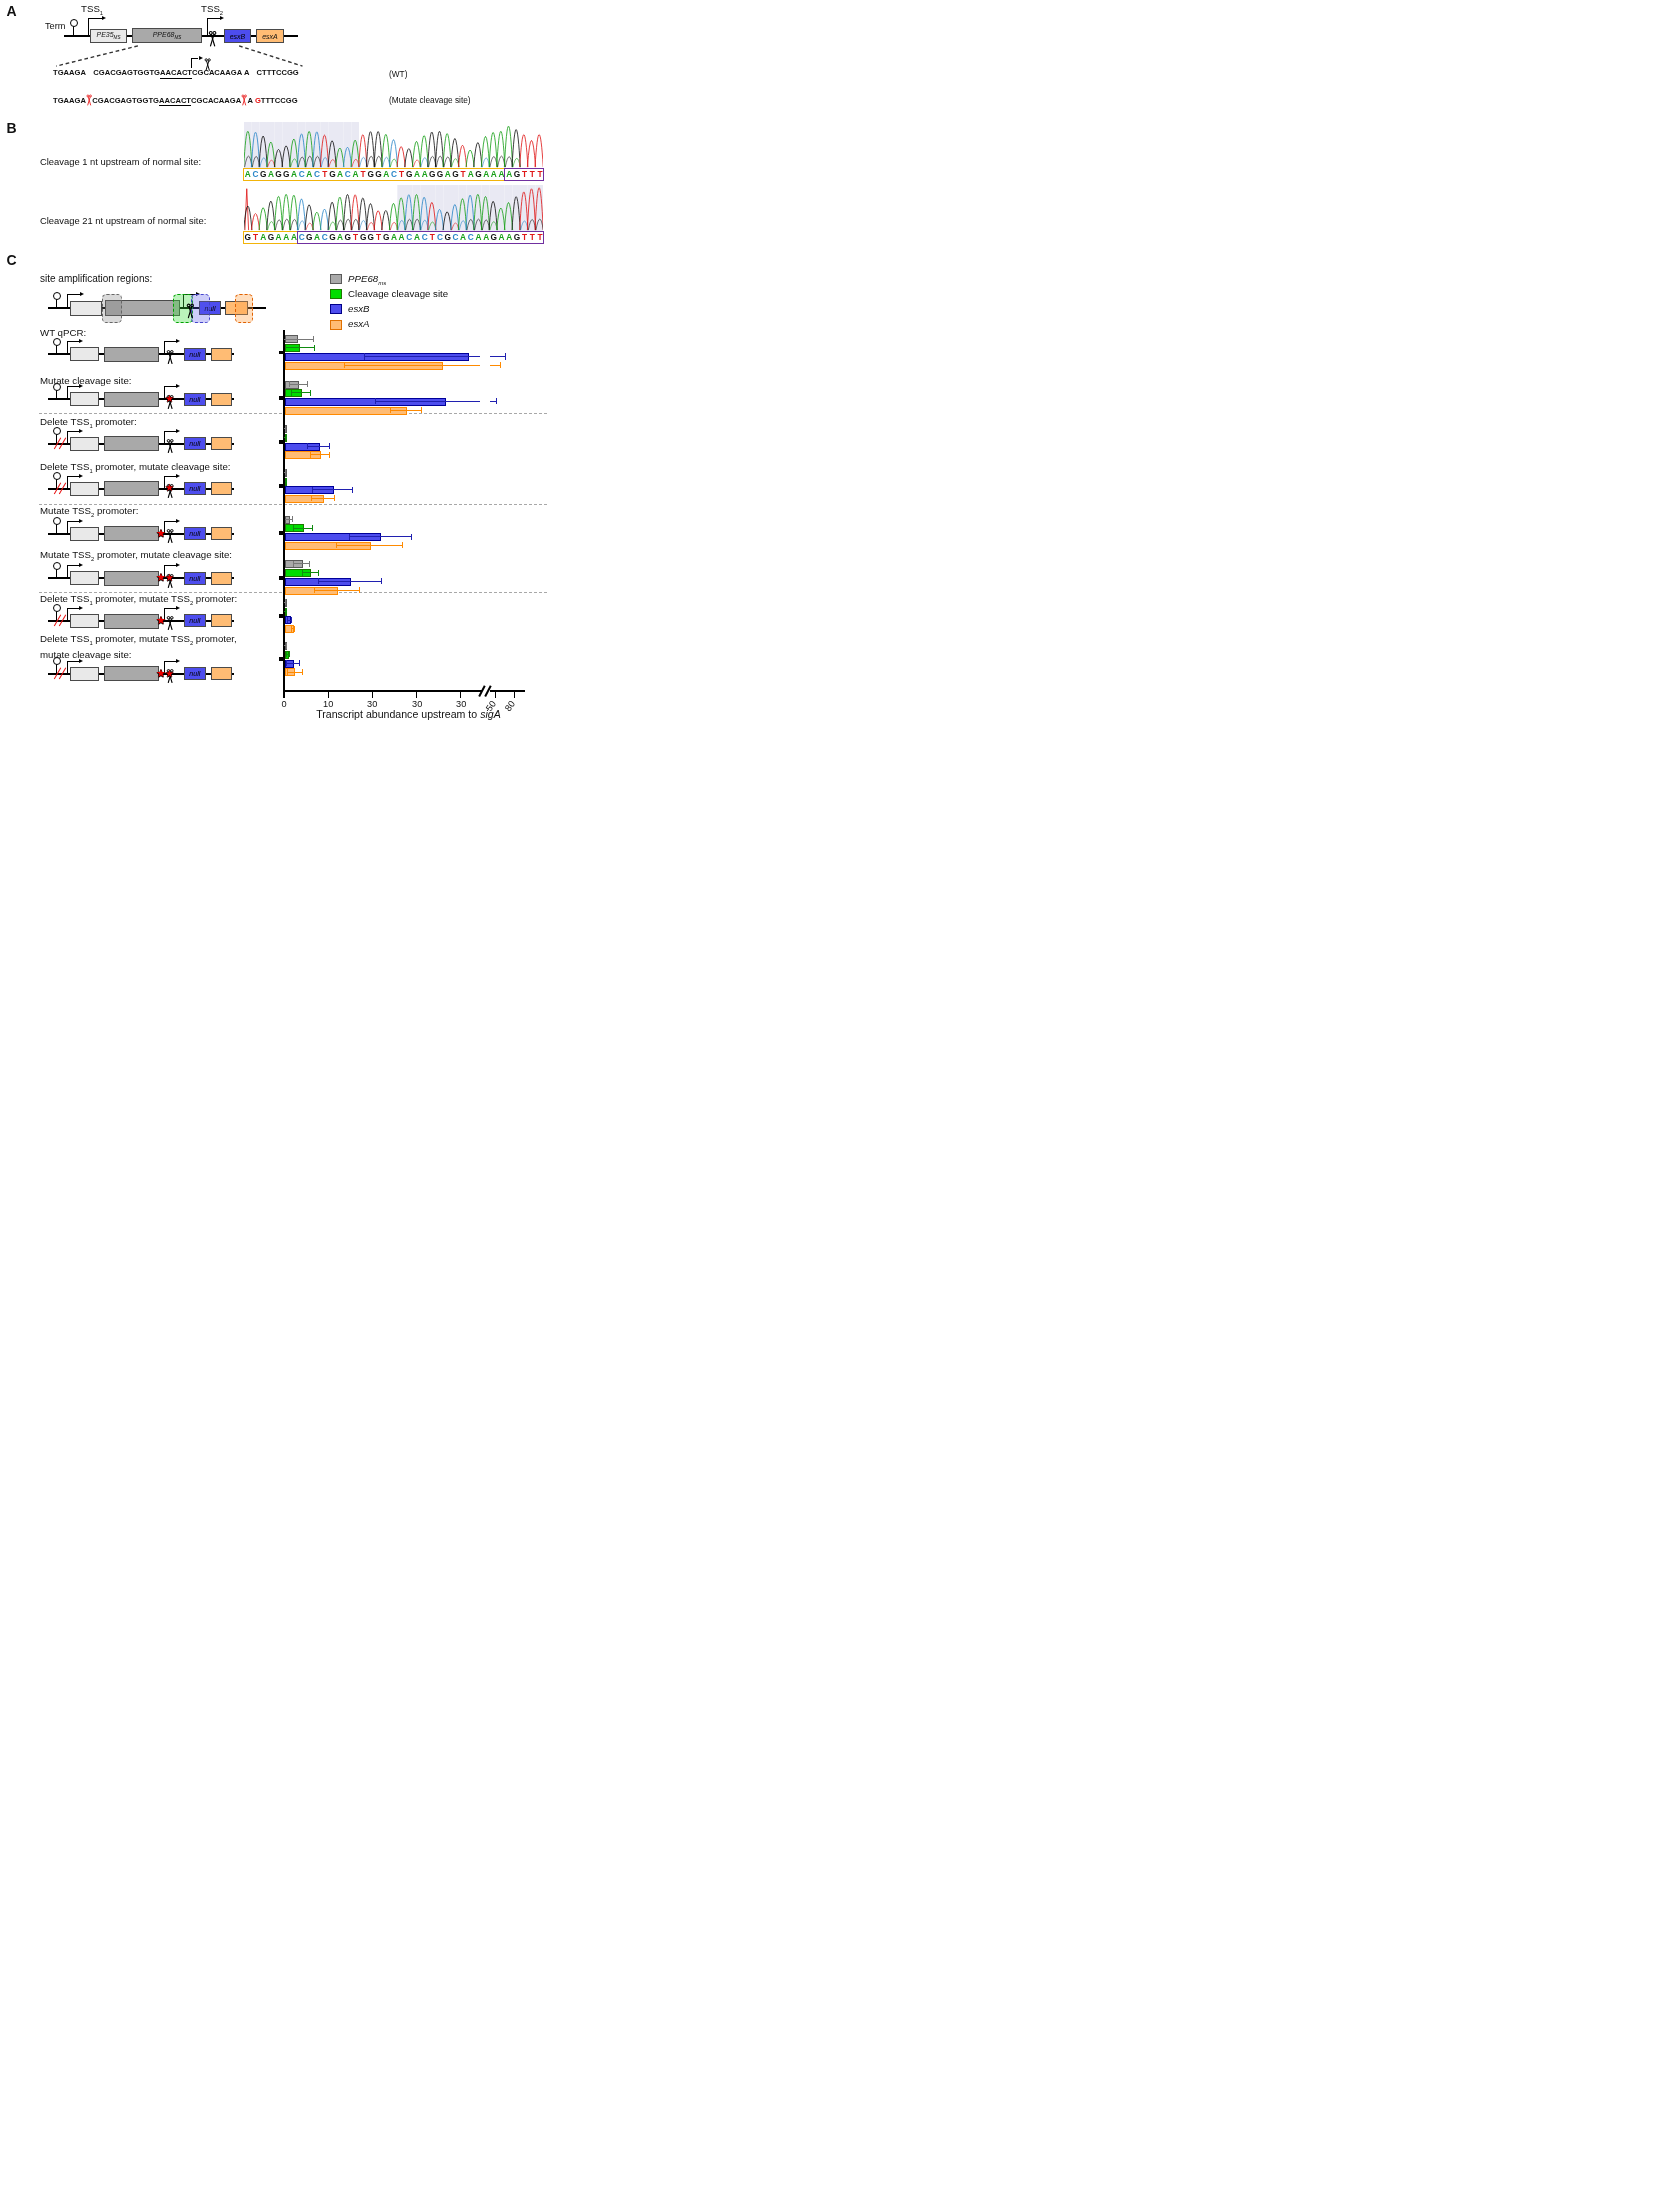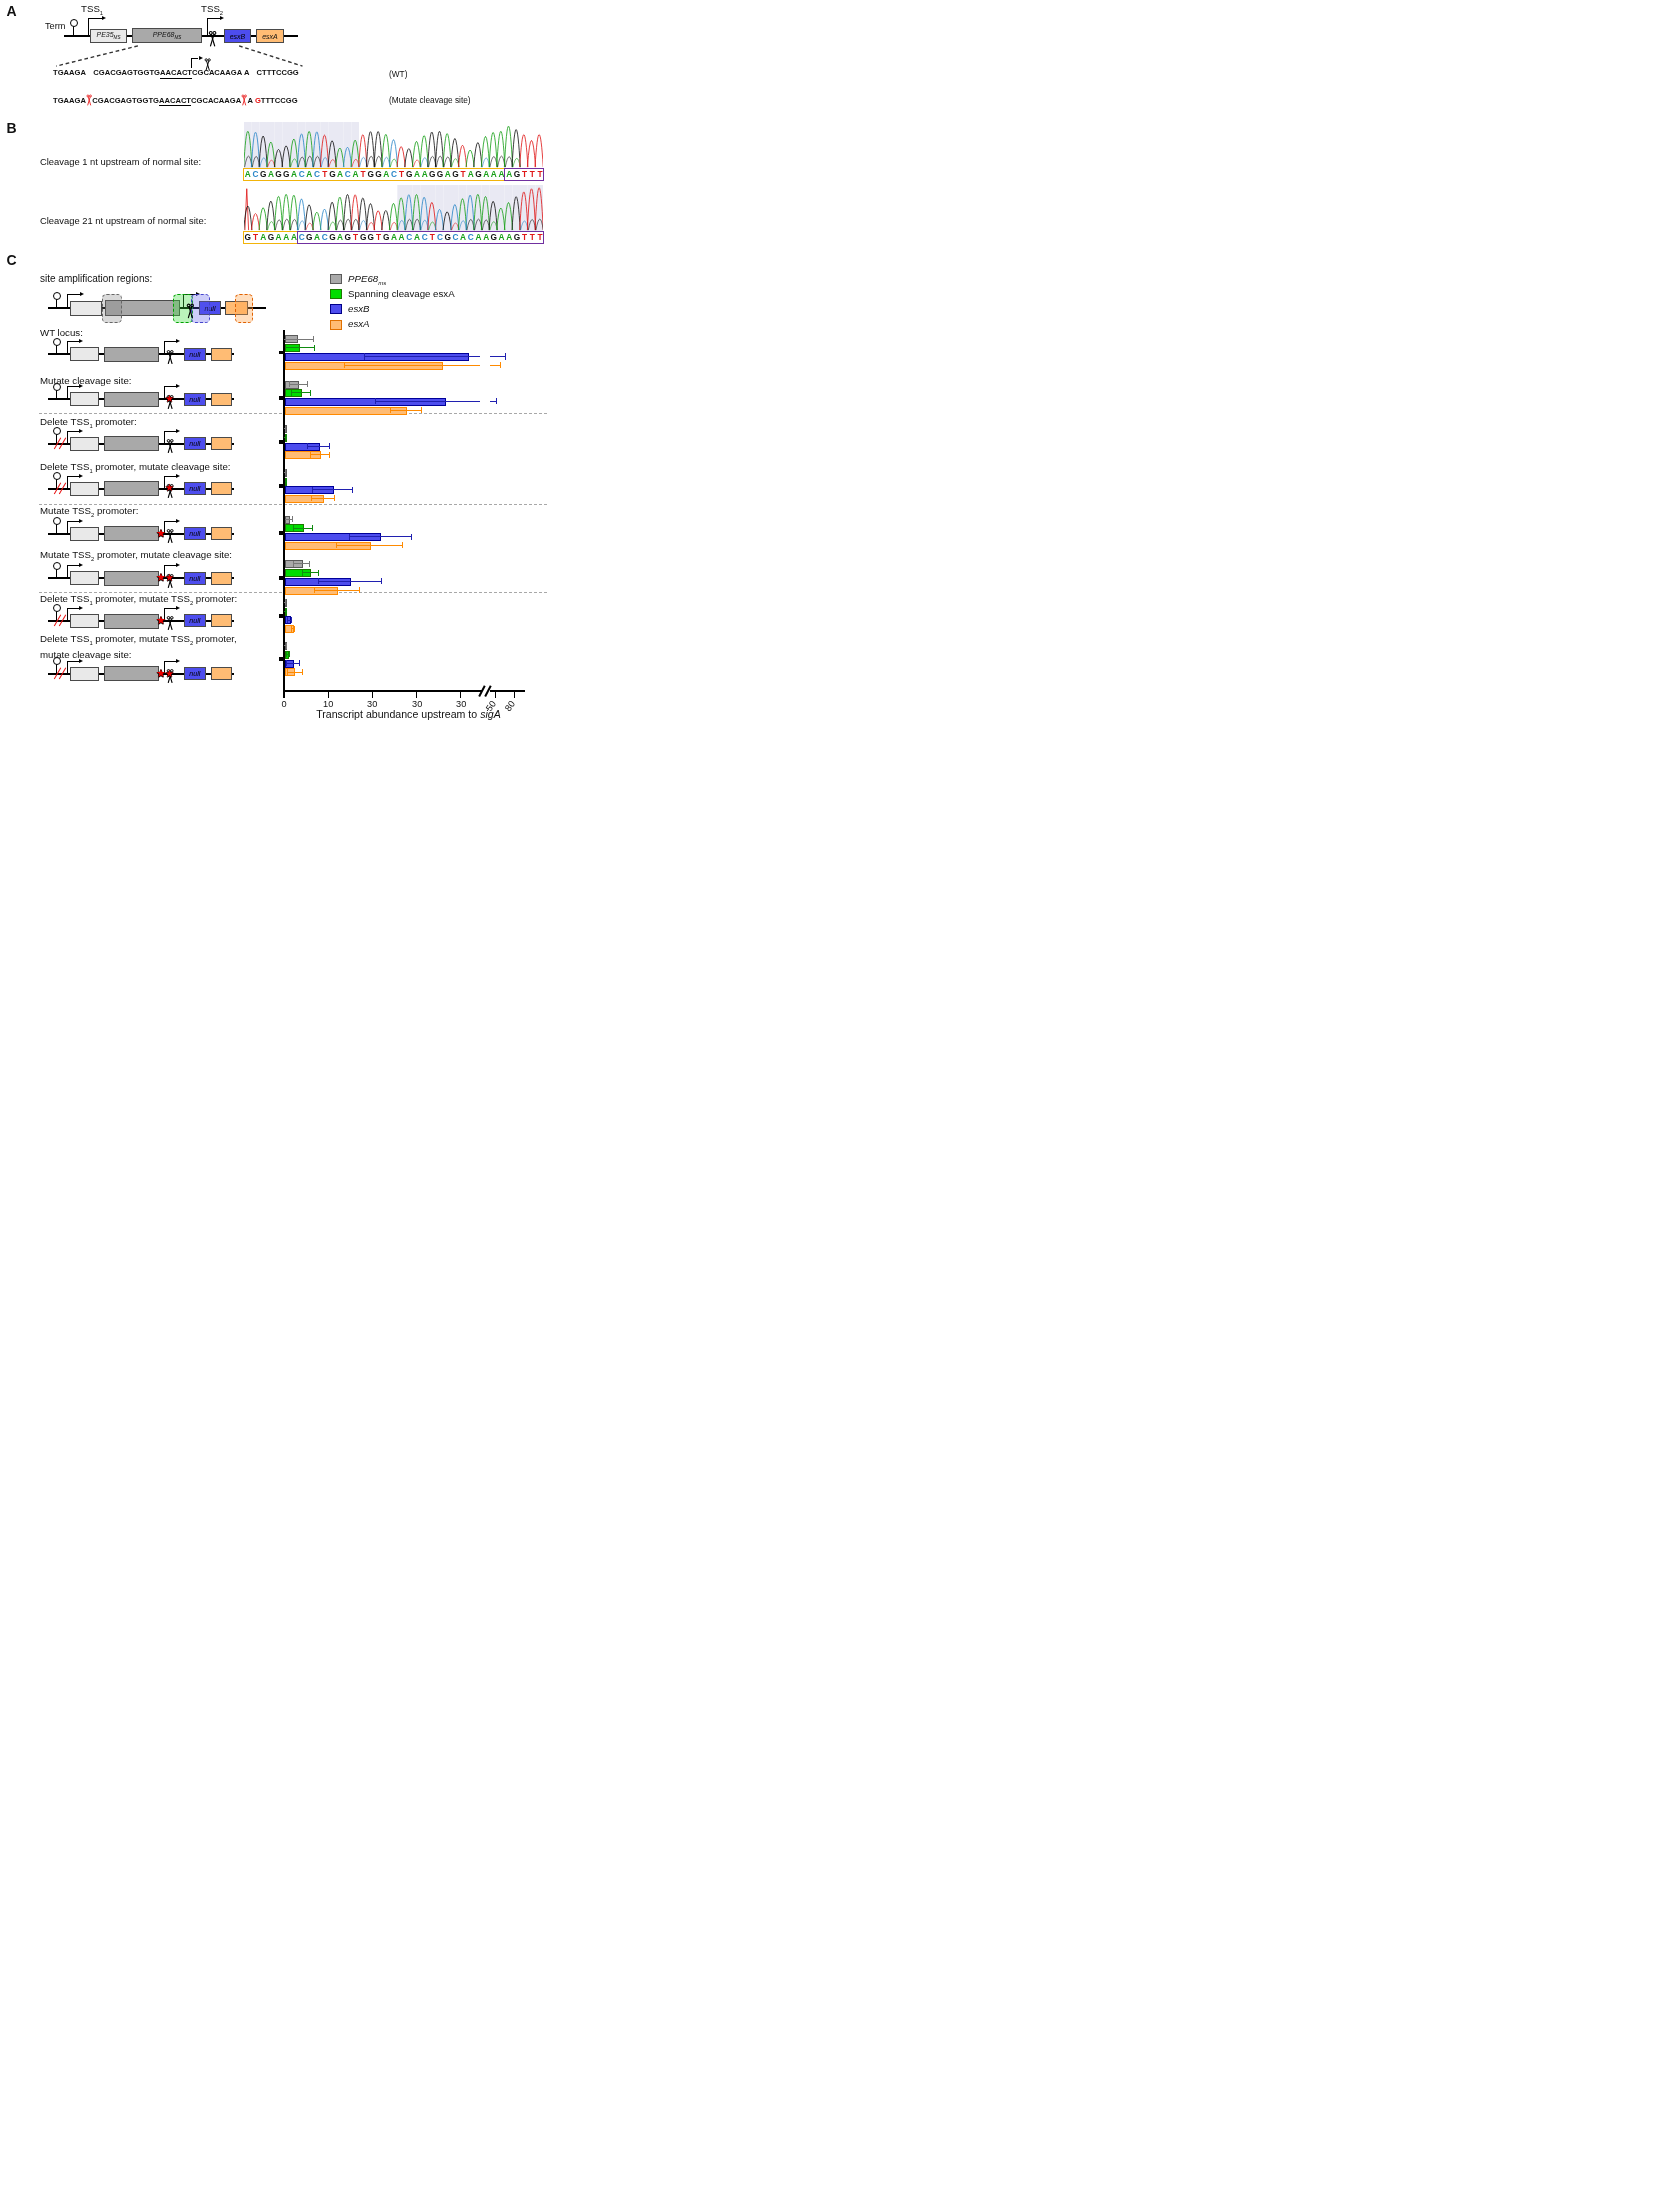--- a/index.html
+++ b/index.html
@@ -291,26 +291,26 @@
       <span style="font-style:italic;font-size:7px"><span style="color:#000">null</span></span>
     </div>
     <div style="position: absolute; left: 225px; top: 301px; width: 23px; height: 14px; background: rgb(255, 188, 116); border: 0.9px solid rgb(74, 74, 74); box-sizing: border-box; z-index: 2; display: flex; align-items: center; justify-content: center;"></div>
     <div style="position: absolute; left: 102px; top: 294px; width: 20px; height: 28.5px; border: 1.6px dashed rgb(102, 102, 102); background: rgba(130, 130, 130, 0.3); border-radius: 4.6px; box-sizing: border-box; z-index: 3;"></div>
     <div style="position: absolute; left: 173px; top: 294px; width: 20px; height: 28.5px; border: 1.6px dashed rgb(0, 160, 0); background: rgba(60, 220, 60, 0.35); border-radius: 4.6px; box-sizing: border-box; z-index: 3;"></div>
     <div style="position: absolute; left: 191px; top: 294px; width: 19.3px; height: 28.5px; border: 1.6px dashed rgb(68, 68, 204); background: rgba(90, 90, 235, 0.3); border-radius: 4.6px; box-sizing: border-box; z-index: 3;"></div>
     <div style="position: absolute; left: 235px; top: 294px; width: 18.4px; height: 28.5px; border: 1.6px dashed rgb(224, 96, 0); background: rgba(255, 160, 70, 0.35); border-radius: 4.6px; box-sizing: border-box; z-index: 3;"></div>
     <div style="position: absolute; left: 330px; top: 274px; width: 12.4px; height: 10px; background: rgb(169, 169, 169); border: 0.9px solid rgb(90, 90, 90); box-sizing: border-box;"></div>
     <div style="position: absolute; left: 348px; top: 273px; font-size: 9.7px; white-space: nowrap;"><i>PPE68<sub style="font-size:6px">ms</sub></i></div>
     <div style="position: absolute; left: 330px; top: 289px; width: 12.4px; height: 10px; background: rgb(0, 221, 0); border: 0.9px solid rgb(28, 122, 0); box-sizing: border-box;"></div>
-    <div style="position: absolute; left: 348px; top: 288px; font-size: 9.7px; white-space: nowrap;">Spanning cleavage esxA</div>
+    <div style="position: absolute; left: 348px; top: 288px; font-size: 9.7px; white-space: nowrap;">Cleavage cleavage site</div>
     <div style="position: absolute; left: 330px; top: 304px; width: 12.4px; height: 10px; background: rgb(77, 77, 238); border: 0.9px solid rgb(0, 0, 136); box-sizing: border-box;"></div>
     <div style="position: absolute; left: 348px; top: 303px; font-size: 9.7px; white-space: nowrap;"><i>esxB</i></div>
     <div style="position: absolute; left: 330px; top: 320px; width: 12.4px; height: 10px; background: rgb(255, 188, 116); border: 0.9px solid rgb(224, 112, 0); box-sizing: border-box;"></div>
     <div style="position: absolute; left: 348px; top: 318px; font-size: 9.7px; white-space: nowrap;"><i>esxA</i></div>
-    <div class=" rowlab" style="position: absolute; left: 40px; top: 327px; width: 244px;"><span>WT locus:</span></div>
+    <div class=" rowlab" style="position: absolute; left: 40px; top: 327px; width: 244px;"><span>WT qPCR:</span></div>
     <div style="position: absolute; left: 48px; top: 353px; width: 186px; height: 1.6px; background: rgb(0, 0, 0);"></div>
     <div style="position: absolute; left: 56px; top: 344px; width: 1.1px; height: 10px; background: rgb(0, 0, 0);"></div>
     <div style="position: absolute; left: 53px; top: 338px; width: 6px; height: 6px; background: rgb(255, 255, 255); border: 1.1px solid rgb(0, 0, 0); border-radius: 50%;"></div>
     <div style="position: absolute; left: 67px; top: 341px; width: 1.2px; height: 13px; background: rgb(0, 0, 0);"></div>
     <div style="position: absolute; left: 67px; top: 341px; width: 12px; height: 1.2px; background: rgb(0, 0, 0);"></div>
     <div style="position: absolute; left: 79px; top: 339px; width: 0px; height: 0px; border-top: 2.5px solid transparent; border-bottom: 2.5px solid transparent; border-left: 4.6px solid rgb(0, 0, 0);"></div>
     <div style="position: absolute; left: 70px; top: 347px; width: 28.5px; height: 14px; background: rgb(233, 233, 233); border: 0.9px solid rgb(74, 74, 74); box-sizing: border-box; z-index: 2; display: flex; align-items: center; justify-content: center;"></div>
     <div style="position: absolute; left: 104px; top: 347px; width: 55px; height: 14.7px; background: rgb(169, 169, 169); border: 0.9px solid rgb(74, 74, 74); box-sizing: border-box; z-index: 2; display: flex; align-items: center; justify-content: center;"></div>
     <div style="position: absolute; left: 164px; top: 341px; width: 1.2px; height: 13px; background: rgb(0, 0, 0);"></div>
     <div style="position: absolute; left: 164px; top: 341px; width: 12px; height: 1.2px; background: rgb(0, 0, 0);"></div>

